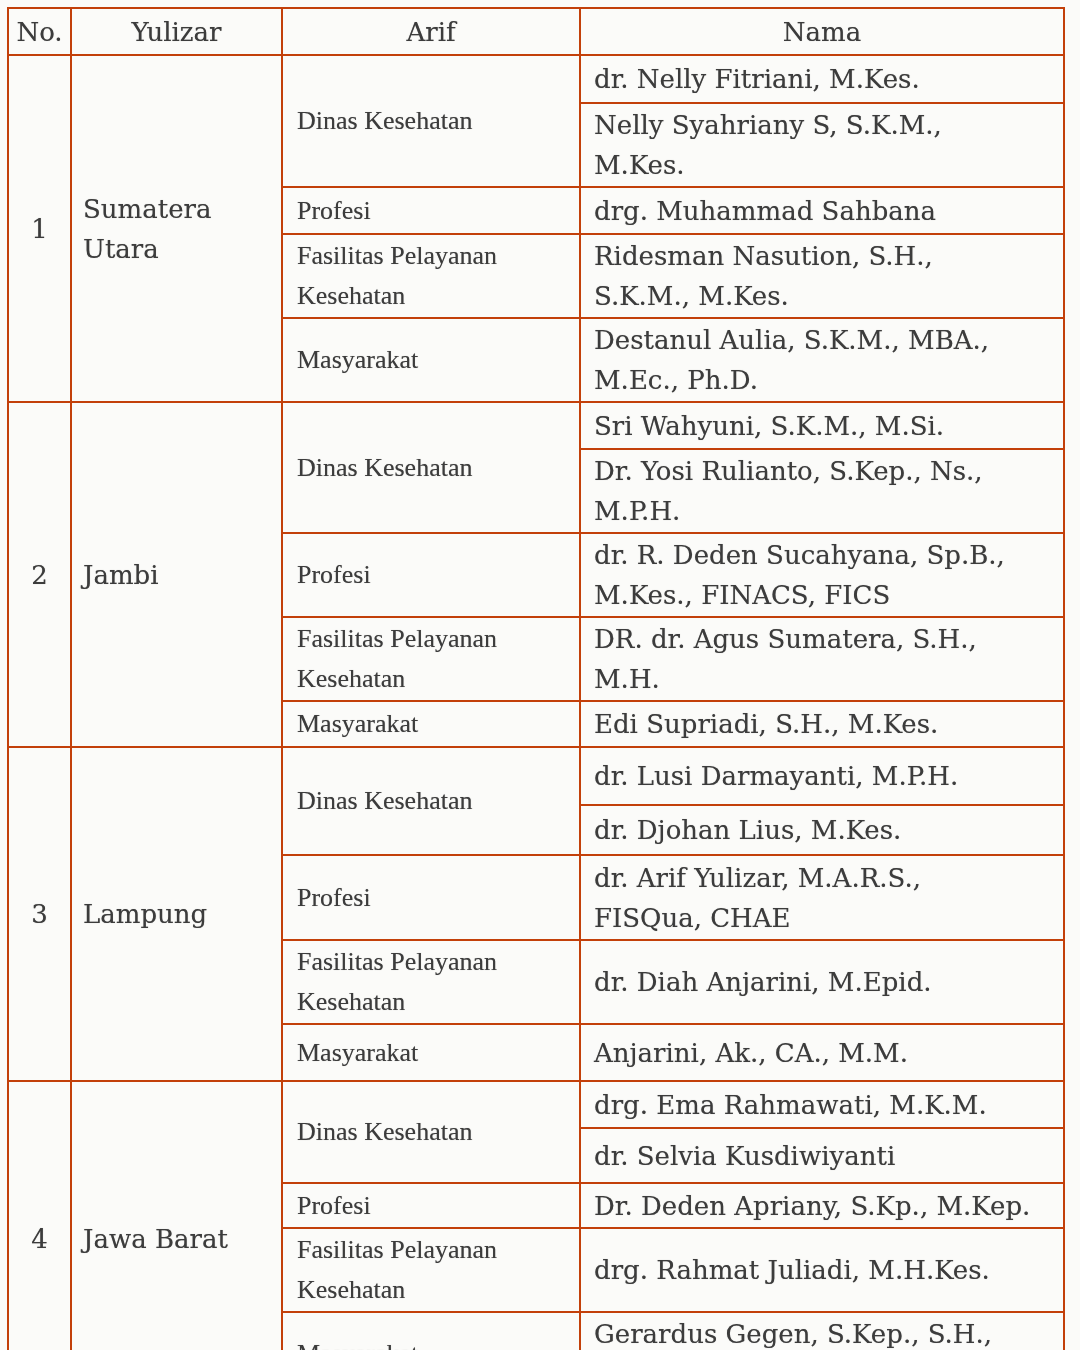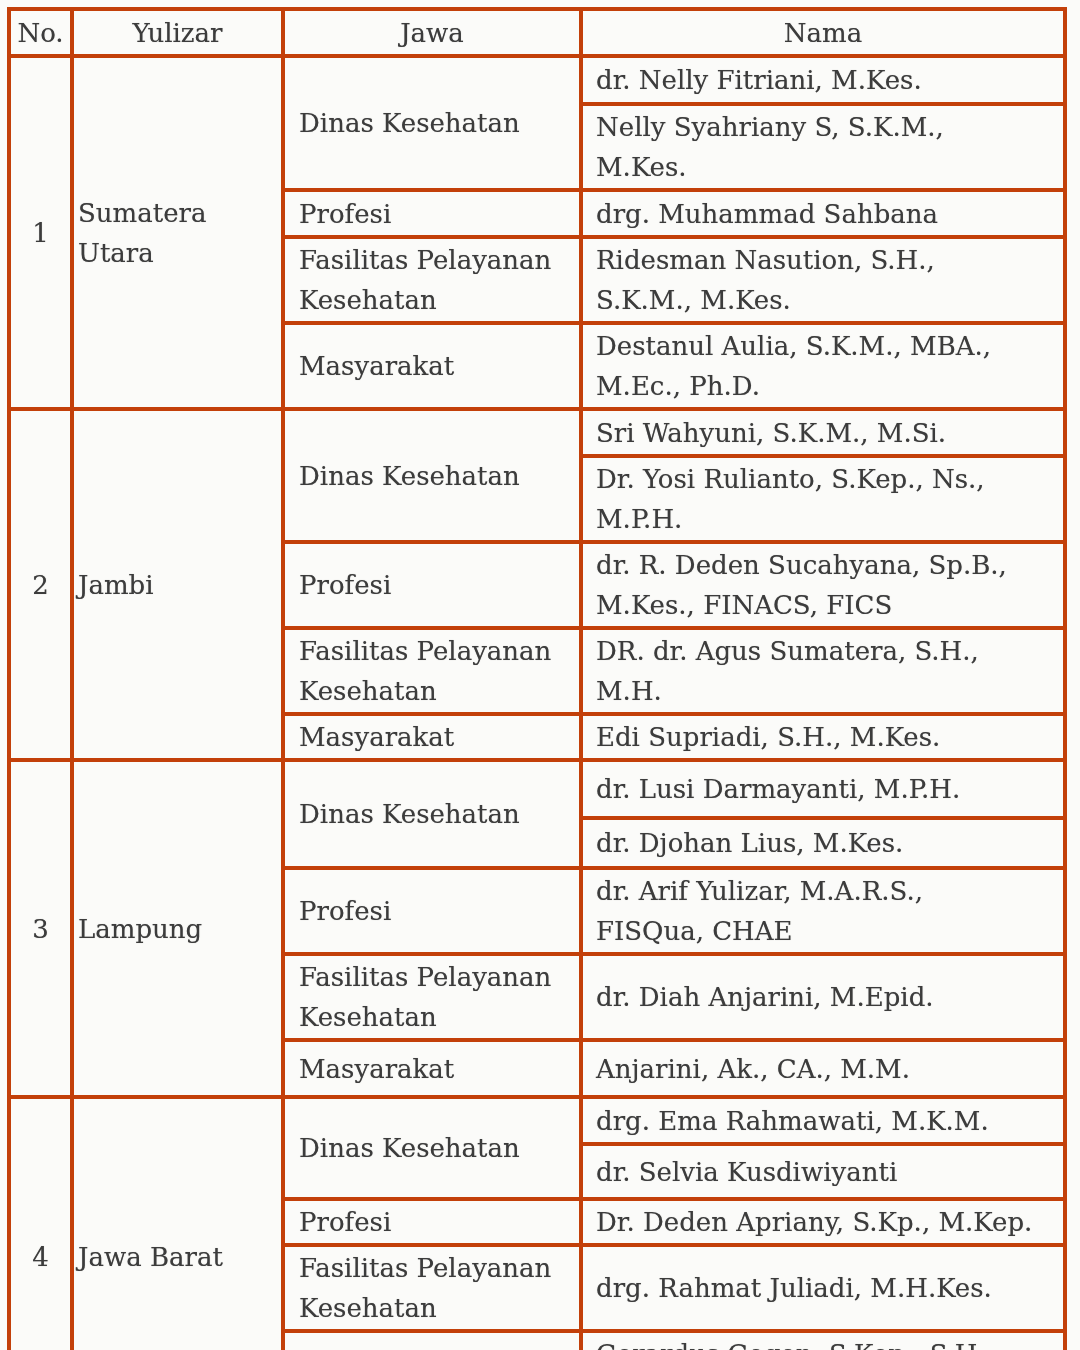--- a/index.html
+++ b/index.html
@@ -21,45 +21,46 @@
     border-collapse: collapse;
     table-layout: fixed;
     width: 1056px;
     font-family: "DejaVu Serif", "Liberation Serif", serif;
     font-size: 26px;
     color: #3d3d3d;
     text-shadow: 0 0 0.7px rgba(70,70,70,0.55);
     filter: blur(0.35px) contrast(1.02);
   }
   table.doc-table td, table.doc-table th {
-    border: 4px solid #c2410c;
+    border: 2px solid #c2410c;
     box-sizing: border-box;
     font-weight: normal;
     overflow: hidden;
   }
   th.hdr {
     text-align: center;
     vertical-align: middle;
     height: 47px;
   }
   td.no-cell {
     text-align: center;
     vertical-align: middle;
   }
   td.prov-cell {
     vertical-align: middle;
-    padding-left: 4px;
+    padding-left: 11px;
     padding-right: 10px;
     line-height: 40px;
   }
   td.unsur-cell {
     vertical-align: middle;
     padding-left: 14px;
     padding-right: 6px;
     line-height: 40px;
+    font-family: Liberation Serif, serif;
   }
   td.nama-cell {
     vertical-align: middle;
     padding-left: 13px;
     padding-right: 0;
     line-height: 40px;
     white-space: pre-line;
   }
 </style>
 </head>
@@ -71,21 +72,21 @@
       <col style="width:63px">
       <col style="width:211px">
       <col style="width:298px">
       <col style="width:484px">
     </colgroup>
 
     <tbody>
         <tr>
       <th class="hdr">No.</th>
       <th class="hdr">Yulizar</th>
-      <th class="hdr">Jawa</th>
+      <th class="hdr">Arif</th>
       <th class="hdr">Nama</th>
     </tr>
 
     <tr style="height:48px">
       <td class="no-cell" rowspan="5">1</td>
       <td class="prov-cell" rowspan="5">Sumatera Utara</td>
       <td class="unsur-cell" rowspan="2">Dinas Kesehatan</td>
       <td class="nama-cell">dr. Nelly Fitriani, M.Kes.</td>
     </tr>
     <tr style="height:82px">

